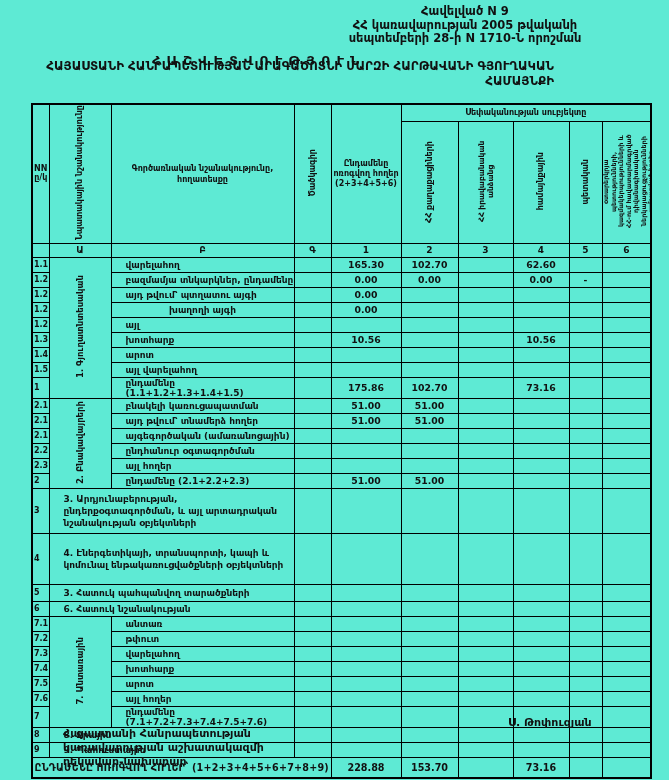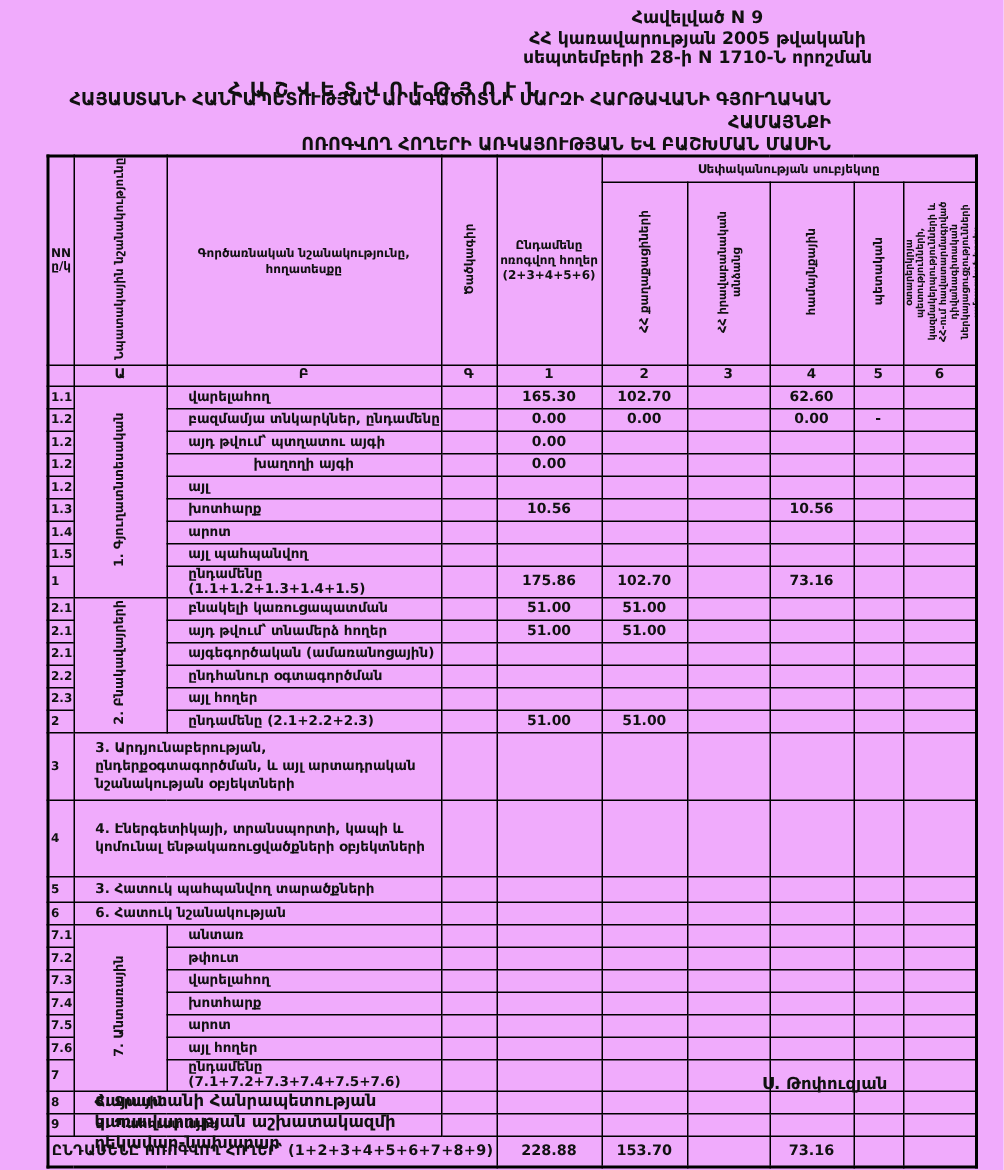--- a/index.html
+++ b/index.html
@@ -1,21 +1,21 @@
 <!DOCTYPE html>
 <html><head>
 <meta charset="utf-8">
 <style>
   html,body{margin:0;padding:0;}
   body{
     width:669px;height:780px;background:#ffffff;position:relative;
     font-family:"DejaVu Sans", sans-serif;color:#111;
     -webkit-font-smoothing:antialiased;
   }
-  .page{position:absolute;inset:0;background:#f0abfc;}
+  .page{position:absolute;inset:0;background:#5eead4;}
 
   
   .appendix{
     position:absolute;left:280px;top:5px;width:370px;
     text-align:center;font-weight:bold;font-size:11.5px;line-height:13.5px;
   }
   .report-word{
     position:absolute;left:152px;top:37px;
     font-weight:bold;font-size:13px;letter-spacing:6px;white-space:nowrap;margin-top:16px;
   }
@@ -88,21 +88,20 @@
   <div class="appendix">
     <div>Հավելված N 9</div>
     <div>ՀՀ կառավարության 2005 թվականի</div>
     <div>սեպտեմբերի 28-ի N 1710-Ն որոշման</div>
   </div>
 
   <div class="report-word">ՀԱՇՎԵՏՎՈՒԹՅՈՒՆ</div>
 
   <div class="main-title">
     <div>ՀԱՅԱՍՏԱՆԻ ՀԱՆՐԱՊԵՏՈՒԹՅԱՆ ԱՐԱԳԱԾՈՏՆԻ ՄԱՐԶԻ ՀԱՐԹԱՎԱՆԻ ԳՅՈՒՂԱԿԱՆ ՀԱՄԱՅՆՔԻ</div>
-    <div>ՈՌՈԳՎՈՂ ՀՈՂԵՐԻ ԱՌԿԱՅՈՒԹՅԱՆ ԵՎ ԲԱՇԽՄԱՆ ՄԱՍԻՆ</div>
   </div>
 
   <table class="grid">
     <colgroup>
       <col style="width:17px">
         <col style="width:62px">
         <col style="width:183px">
       <col style="width:37px">
         <col style="width:70px">
         <col style="width:57px">
@@ -214,21 +213,21 @@
           <td class="code"></td>
           <td class="num"></td>
           <td class="num"></td>
           <td class="num"></td>
           <td class="num"></td>
           <td class="num"></td>
           <td class="num"></td>
         </tr>
         <tr class="r-1-5">
           <td class="nn">1.5</td>
-          <td class="label">այլ պահպանվող</td>
+          <td class="label">այլ վարելահող</td>
           <td class="code"></td>
           <td class="num"></td>
           <td class="num"></td>
           <td class="num"></td>
           <td class="num"></td>
           <td class="num"></td>
           <td class="num"></td>
         </tr>
         <tr class="r-1">
           <td class="nn">1</td>

